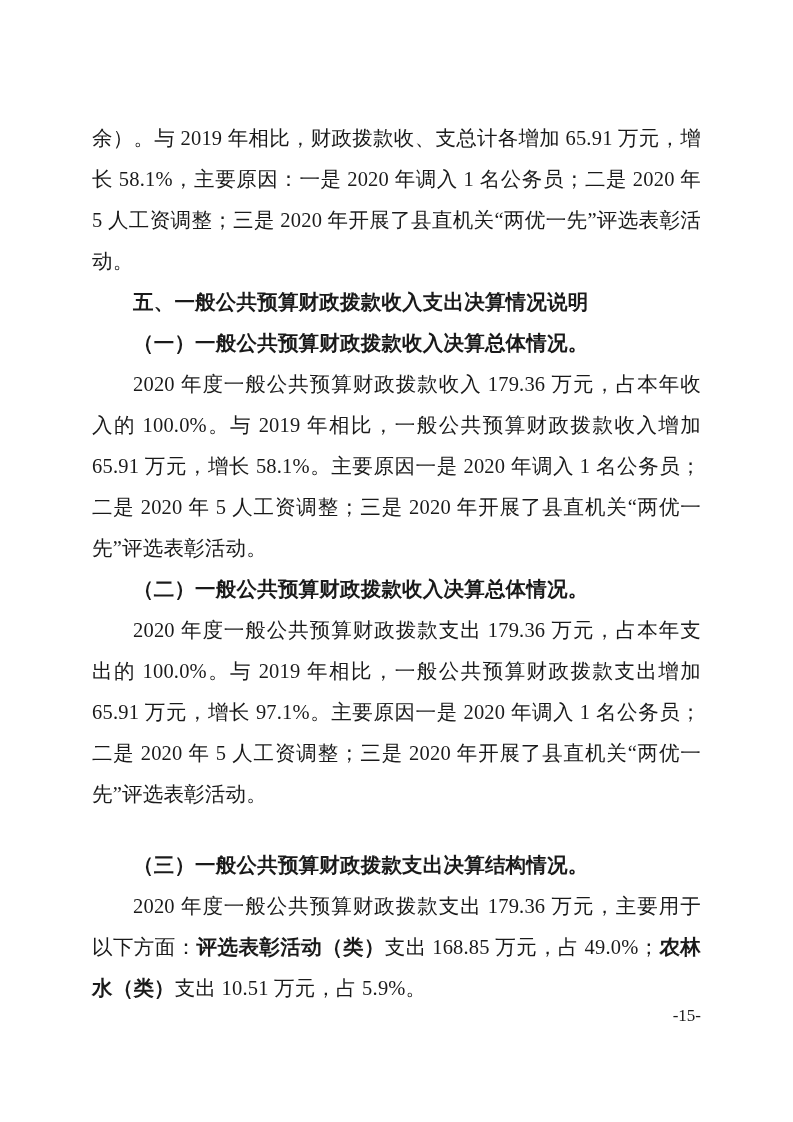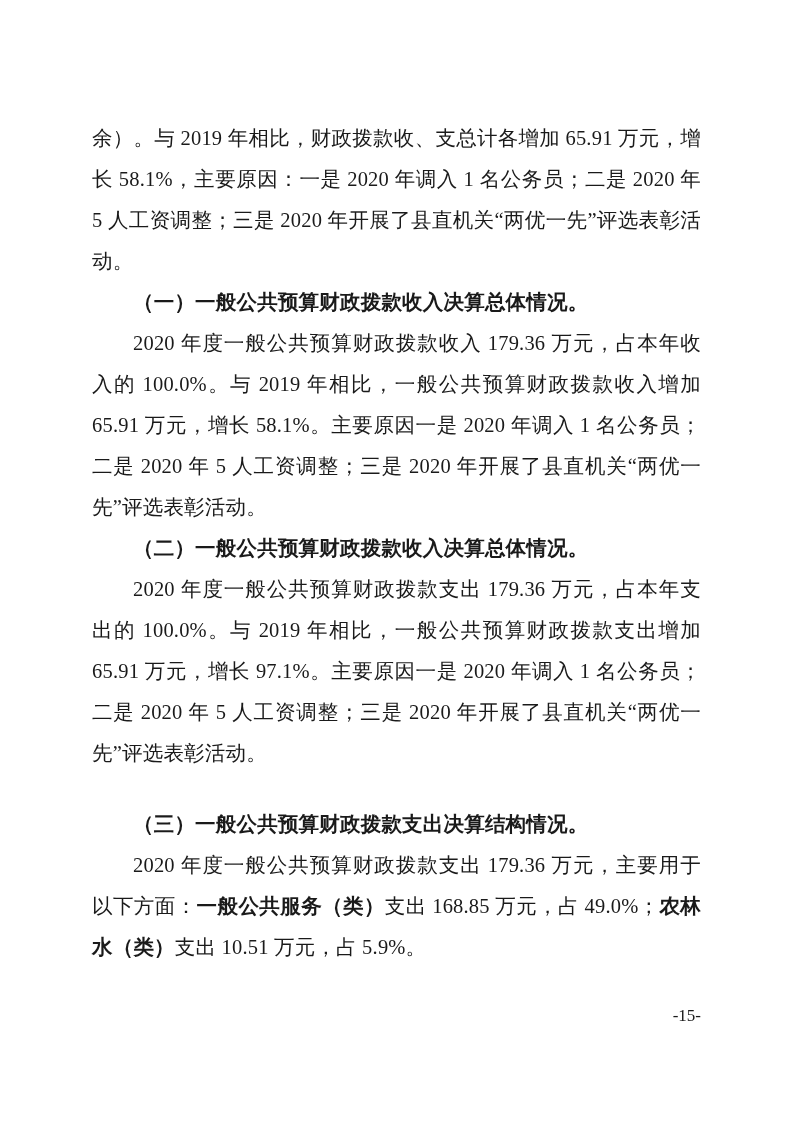--- a/index.html
+++ b/index.html
@@ -61,31 +61,32 @@
   }
 </style>
 </head>
 <body>
 
 <div class="page">
   <div class="doc-body">
 
     <p class="plain">余）。与 2019 年相比，财政拨款收、支总计各增加 65.91 万元，增长 58.1%，主要原因：一是 2020 年调入 1 名公务员；二是 2020 年 5 人工资调整；三是 2020 年开展了县直机关“两优一先”评选表彰活动。</p>
 
+    <p class="heading">五、一般公共预算财政拨款收入支出决算情况说明</p>
 
     <p class="sub-heading">（一）一般公共预算财政拨款收入决算总体情况。</p>
 
     <p class="indent">2020 年度一般公共预算财政拨款收入 179.36 万元，占本年收入的 100.0%。与 2019 年相比，一般公共预算财政拨款收入增加 65.91 万元，增长 58.1%。主要原因一是 2020 年调入 1 名公务员；二是 2020 年 5 人工资调整；三是 2020 年开展了县直机关“两优一先”评选表彰活动。</p>
 
     <p class="sub-heading">（二）一般公共预算财政拨款收入决算总体情况。</p>
 
     <p class="indent">2020 年度一般公共预算财政拨款支出 179.36 万元，占本年支出的 100.0%。与 2019 年相比，一般公共预算财政拨款支出增加 65.91 万元，增长 97.1%。主要原因一是 2020 年调入 1 名公务员；二是 2020 年 5 人工资调整；三是 2020 年开展了县直机关“两优一先”评选表彰活动。</p>
 
     <div class="gap-med"></div>
 
     <p class="sub-heading">（三）一般公共预算财政拨款支出决算结构情况。</p>
 
-    <p class="indent"><span>2020 年度一般公共预算财政拨款支出 179.36 万元，主要用于以下方面：</span><b class="inline">一般公共服务（类）</b><span>支出 168.85 万元，占 49.0%；</span><b class="inline">农林水（类）</b><span>支出 10.51 万元，占 5.9%。</span></p>
+    <p class="indent"><span>2020 年度一般公共预算财政拨款支出 179.36 万元，主要用于以下方面：</span><b class="inline">评选表彰活动（类）</b><span>支出 168.85 万元，占 49.0%；</span><b class="inline">农林水（类）</b><span>支出 10.51 万元，占 5.9%。</span></p>
 
   </div>
 
   <div class="page-number">-15-</div>
 </div>
 
 </body></html>

